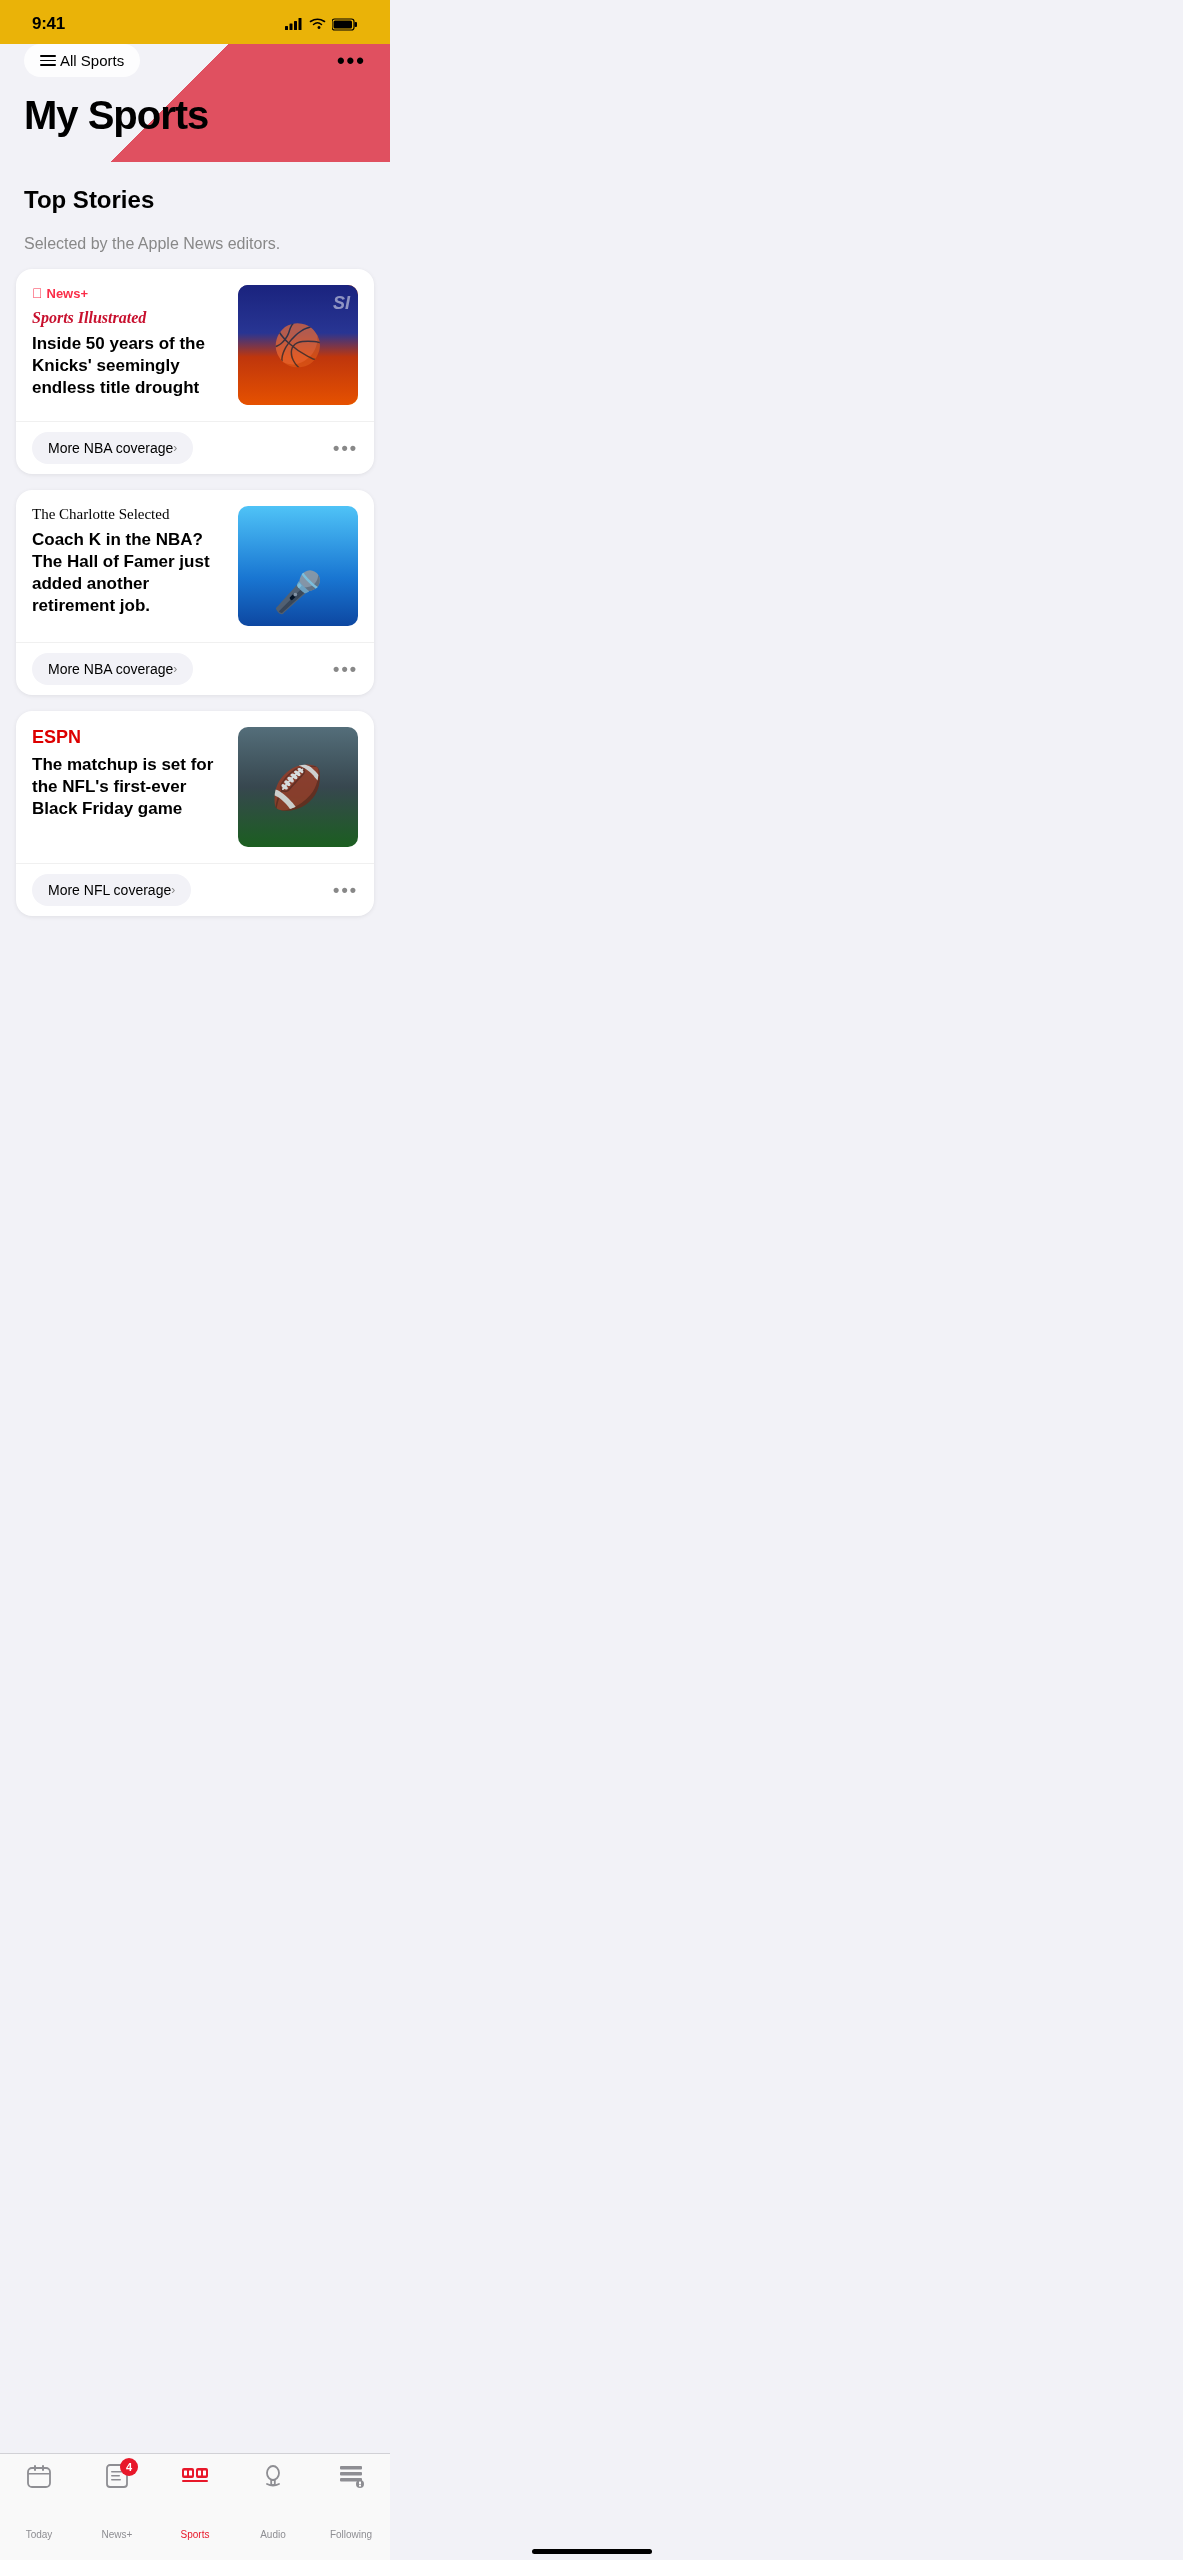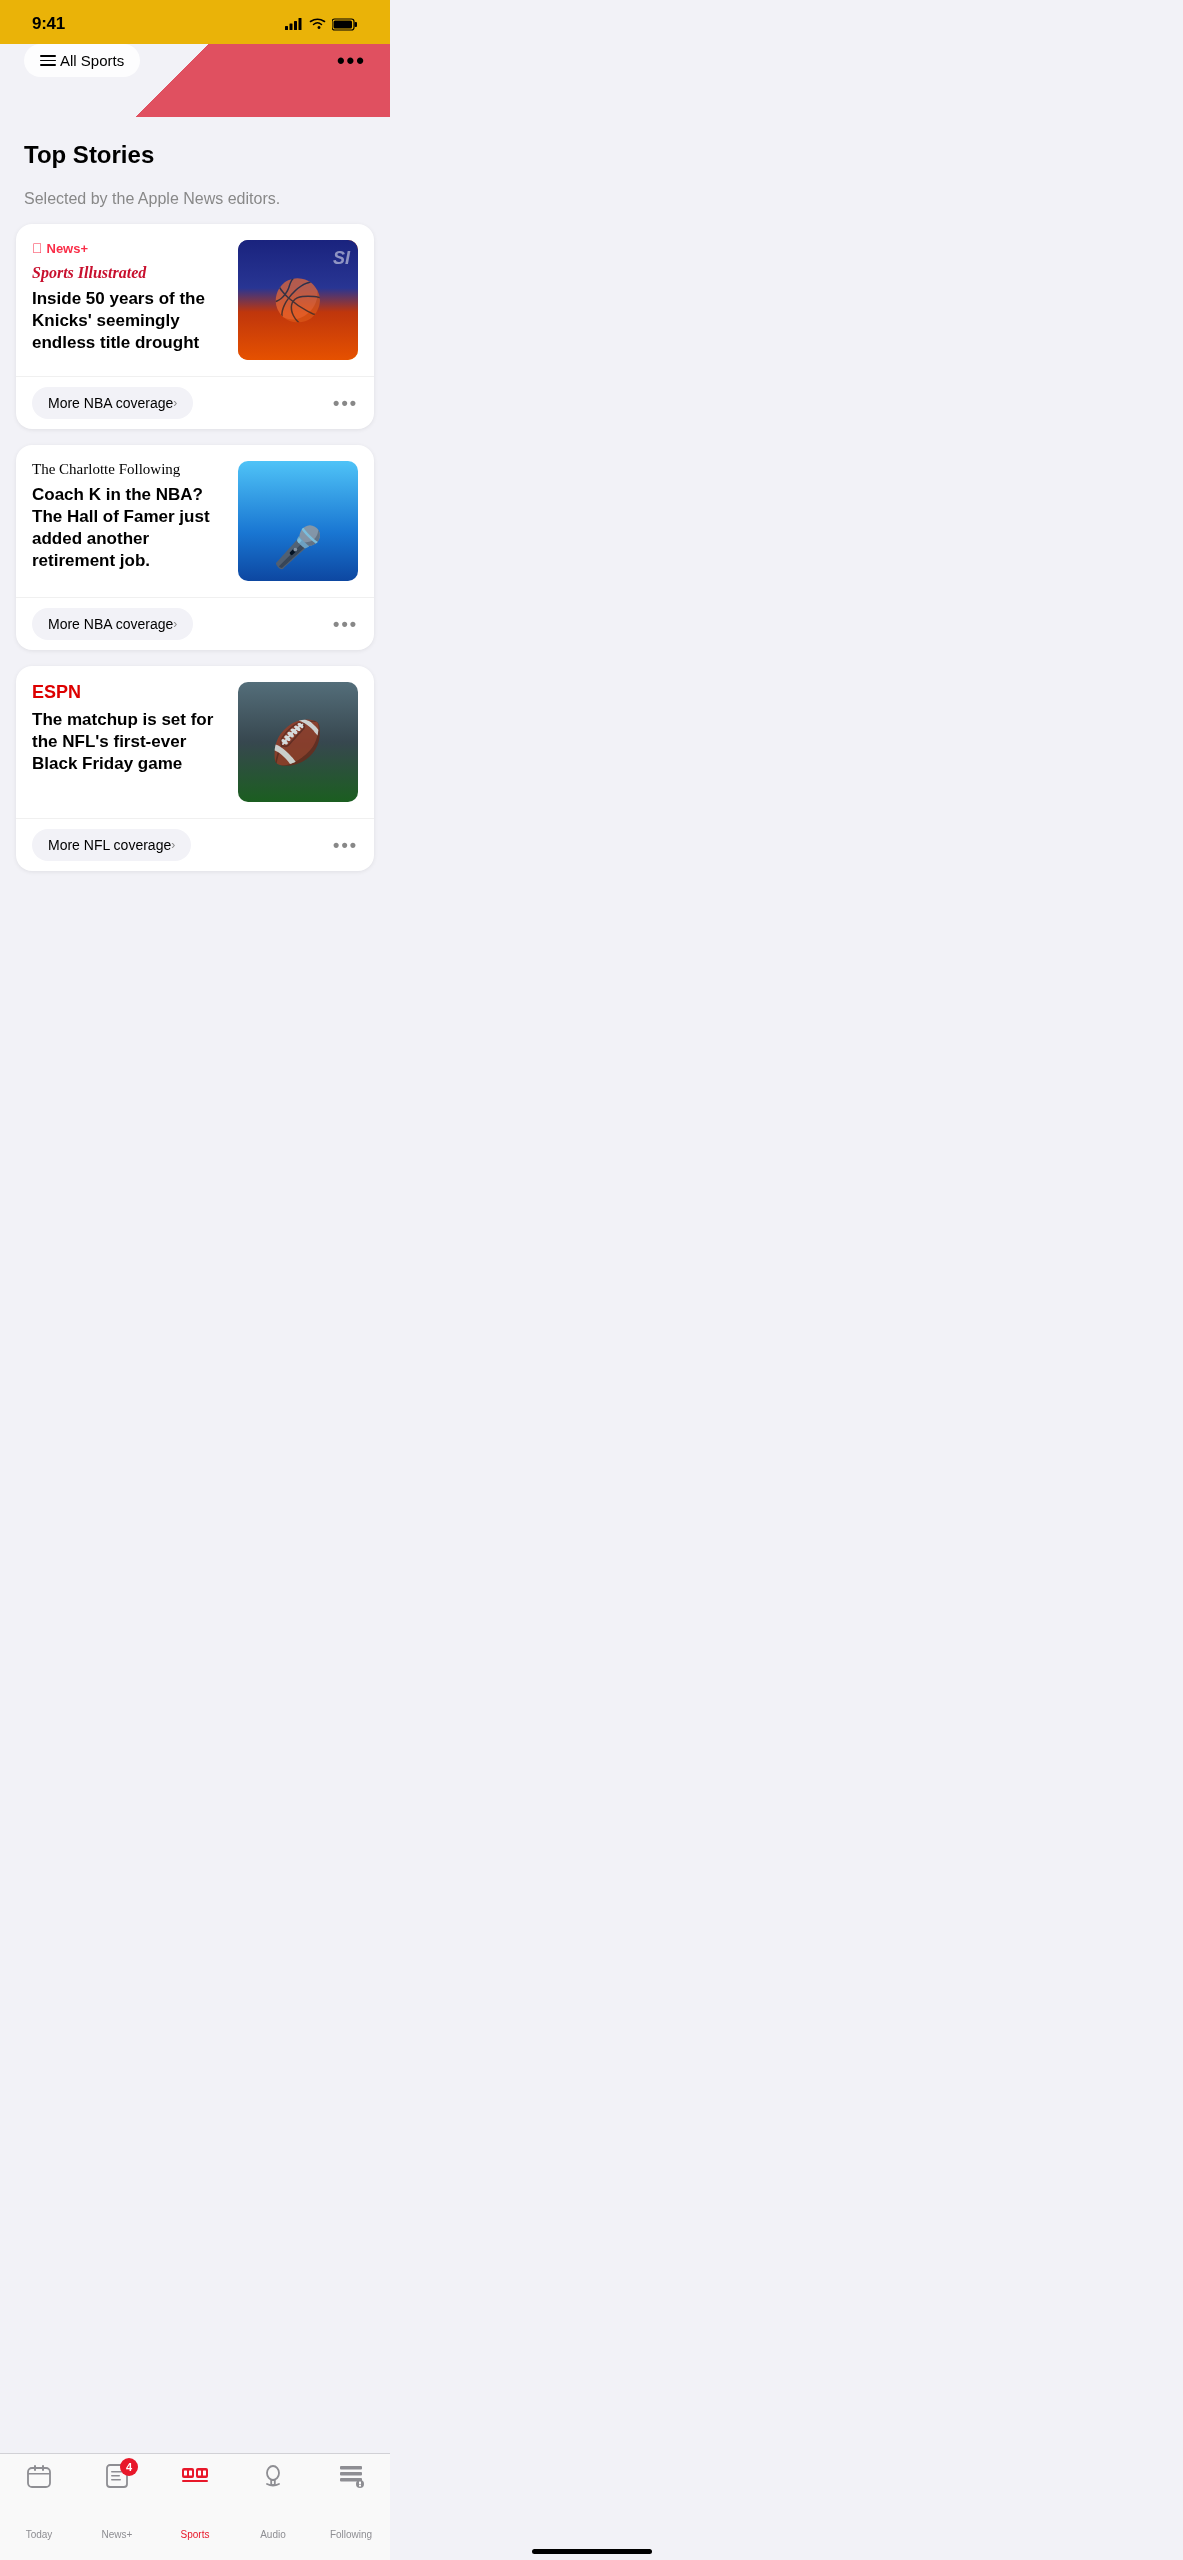--- a/index.html
+++ b/index.html
@@ -393,20 +393,21 @@
         <span></span>
           <span></span>
           <span></span>
       </div>
       <span>All Sports</span>
     </button>
     <button class="more-btn">
       <span>•••</span>
     </button>
   </div>
+  <h1 class="page-title">My Sports</h1>
 </div>
 
 <div class="main-content">
   <h2 class="section-title">Top Stories</h2>
   <p class="section-subtitle">Selected by the Apple News editors.</p>
 
   <div class="article-card">
     <div class="article-body">
       <div class="article-text">
         <div class="news-plus-badge">
@@ -425,21 +426,21 @@
         <span>More NBA coverage</span>
         <span class="chevron">›</span>
       </button>
       <button class="card-menu-btn">•••</button>
     </div>
   </div>
 
   <div class="article-card">
     <div class="article-body">
       <div class="article-text">
-        <div class="source-name source-charlotte">The Charlotte Following</div>
+        <div class="source-name source-charlotte">The Charlotte Selected</div>
         <div class="article-headline">Coach K in the NBA? The Hall of Famer just added another retirement job.</div>
       </div>
       <div class="article-image coachk-img">
         <div class="coachk-art"></div>
       </div>
     </div>
     <div class="card-footer">
       <button class="more-coverage-btn">
         <span>More NBA coverage</span>
         <span class="chevron">›</span>

